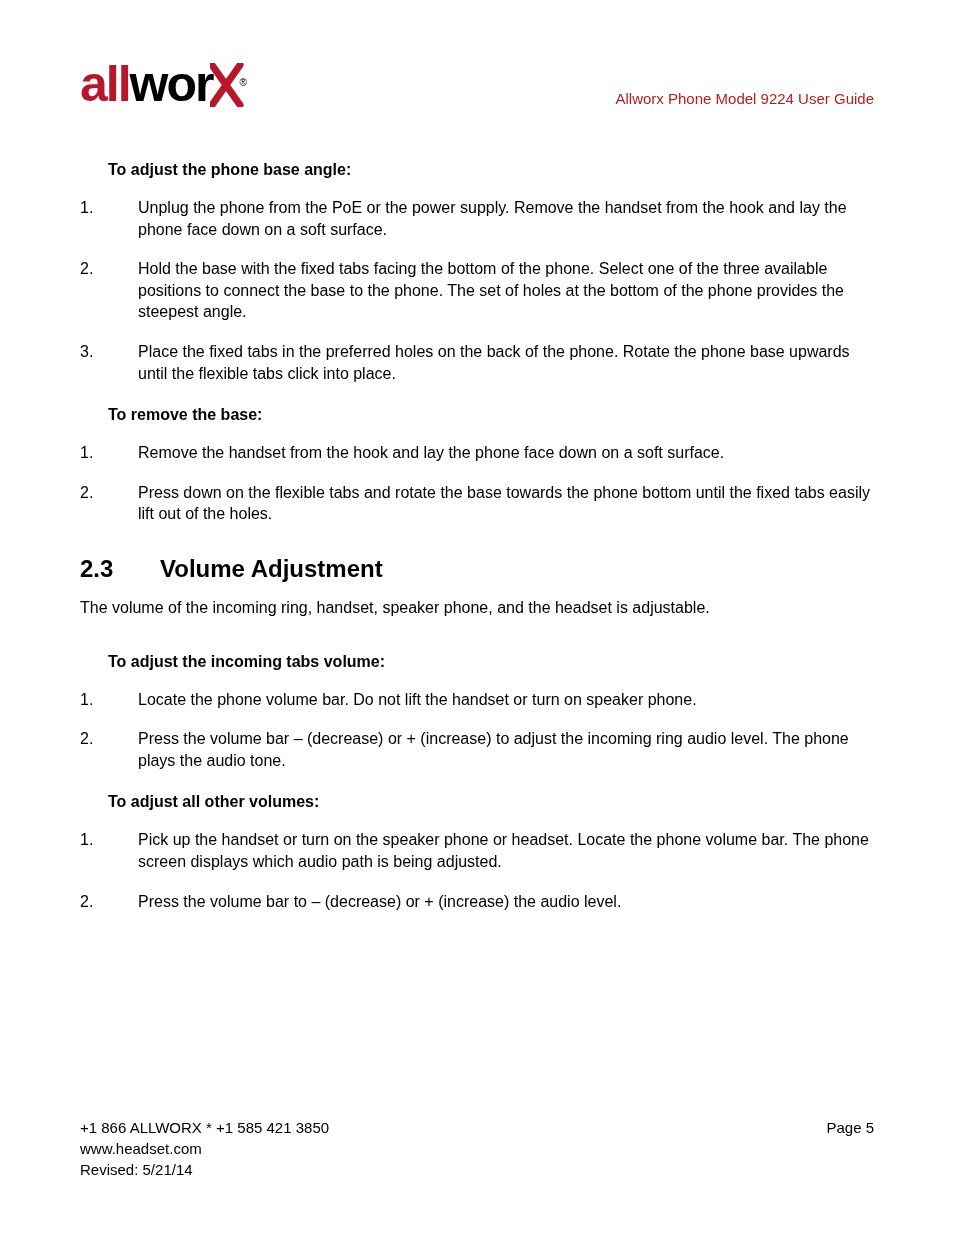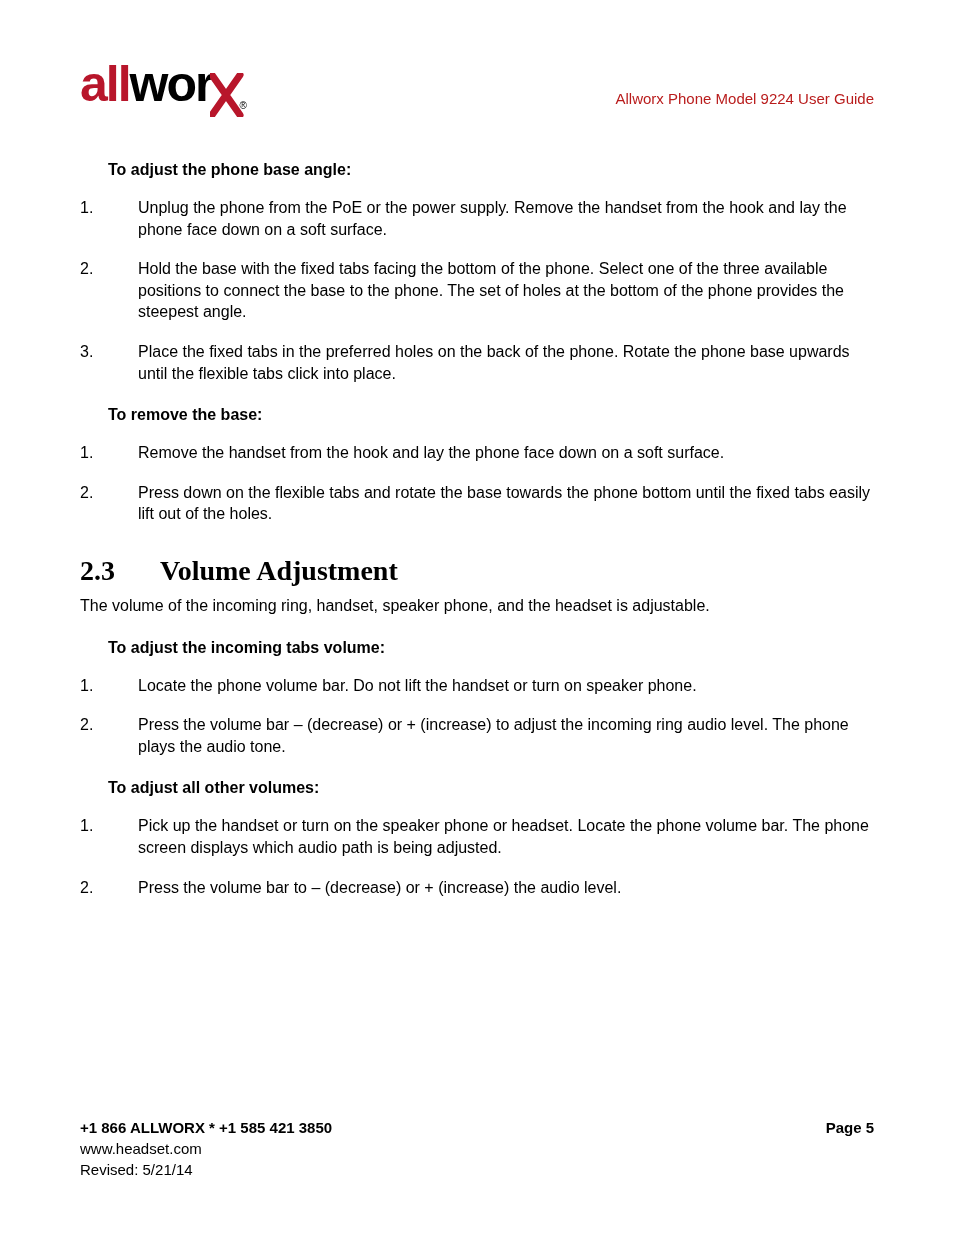--- a/index.html
+++ b/index.html
@@ -6,38 +6,38 @@
   body {
     width: 954px;
     height: 1235px;
     background: #fff;
     font-family: Arial, Helvetica, sans-serif;
     color: #000;
     position: relative;
     padding: 55px 80px 50px 80px;
   }
   .header { display: flex; justify-content: space-between; align-items: flex-end; margin-bottom: 48px; }
-  .logo { display: flex; align-items: flex-end; }
+  .logo { display: flex; align-items: center; }
   .logo-all { font-family: Arial, sans-serif; font-weight: 900; font-size: 50px; color: #b8162b; letter-spacing: -2px; }
   .logo-wor { font-family: Arial, sans-serif; font-weight: 700; font-size: 50px; color: #000; letter-spacing: -2px; }
   .logo-k { display: inline-block; position: relative; width: 28px; height: 38px; margin-left: -3px; }
   .logo-k svg { position: absolute; bottom: -4px; left: 0; }
   .reg { font-size: 10px; color: #000; position: relative; top: -2px; left: 2px; }
   .doc-title { font-size: 15px; color: #b91c1c; padding-bottom: 6px; }
   .bold-para { font-weight: bold; font-size: 16px; margin-top: 4px; margin-bottom: 18px; margin-left: 28px; }
   .list { list-style: none; padding: 0; margin: 0 0 22px 0; }
   .list li { display: flex; margin-bottom: 18px; font-size: 16px; line-height: 1.35; }
   .list li:last-child { margin-bottom: 0; }
   .num { flex: 0 0 58px; }
   .txt { flex: 1; }
-  .section-heading { font-size: 28px; font-weight: bold; margin: 30px 0 8px 0; font-family: Liberation Serif, serif; }
+  .section-heading { font-size: 24px; font-weight: bold; margin: 30px 0 14px 0; }
   .sec-num { display: inline-block; width: 80px; }
-  .para { font-size: 16px; line-height: 1.35; margin-bottom: 22px; }
+  .para { font-size: 16px; line-height: 1.35; margin-bottom: 34px; }
   .footer { position: absolute; left: 80px; right: 80px; bottom: 55px; font-size: 15px; }
-  .footer-row { display: flex; justify-content: space-between; font-weight: bold; }
+  .footer-row { display: flex; justify-content: space-between; }
   .footer-line { line-height: 1.4; }
 </style>
 </head>
 <body>
 
 <div class="header">
   <div class="logo">
     <span class="logo-all">all</span>
       <span class="logo-wor">wor</span>
       <span class="logo-k">

